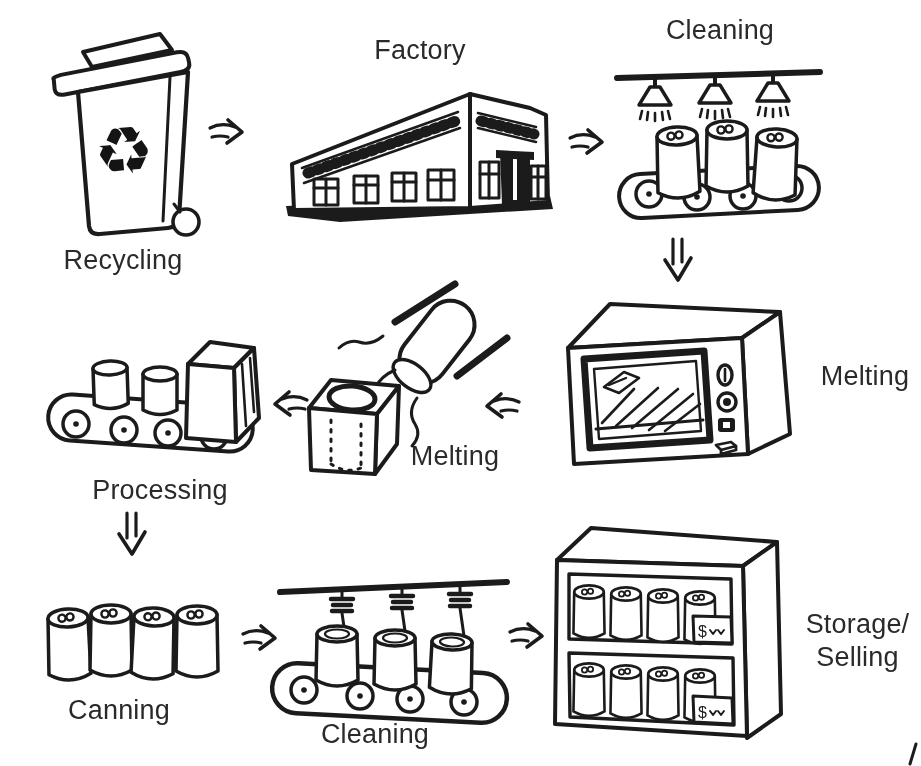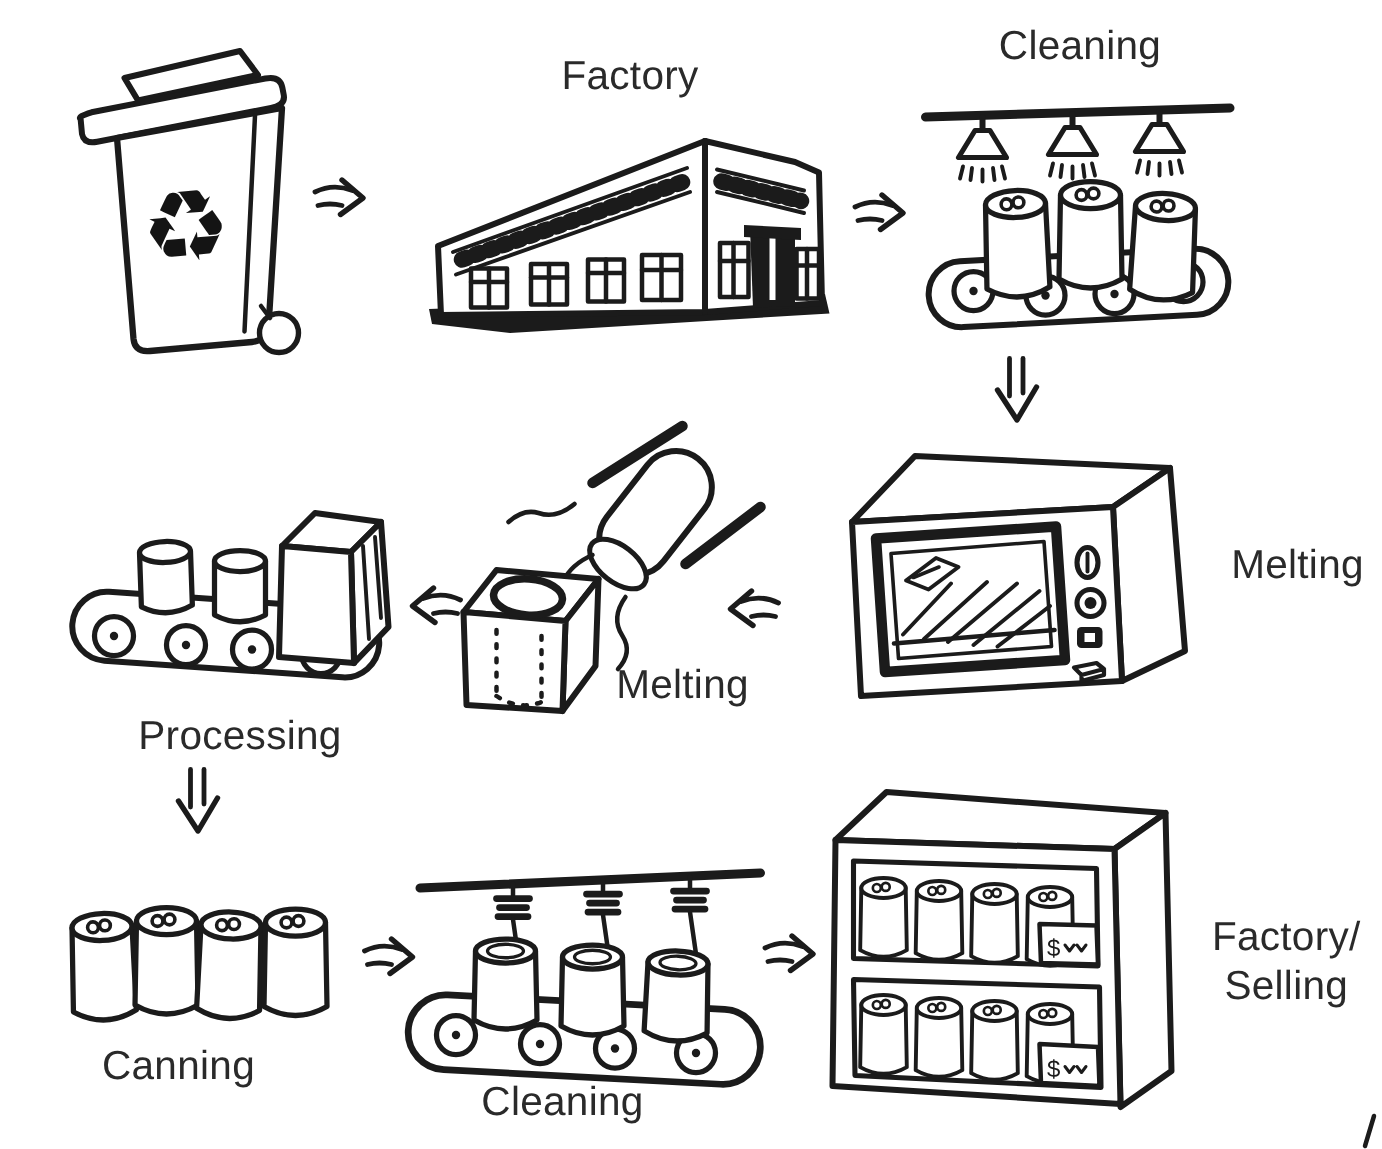--- a/index.html
+++ b/index.html
@@ -73,20 +73,21 @@
     <svg width="185" height="228" viewBox="0 0 185 228">
       <path class="f" stroke-width="4" d="M55,30 L132,12 L144,28 L64,45 Z"></path>
       <path class="f" stroke-width="4" transform="rotate(-11 95 52)" d="M26,44 Q24,42 34,41 L152,41 Q162,41 162,49 L162,54 Q162,61 152,61 L34,61 Q25,61 25,54 Z"></path>
       <path class="f" stroke-width="4.2" d="M50,70 L160,50 L151,196 Q150,205 140,206 L72,212 Q62,213 61,204 Z"></path>
       <path class="s" stroke-width="3" d="M142,55 L135,199"></path>
       <circle class="f" stroke-width="3.6" cx="158" cy="200" r="13"></circle>
       <path class="s" stroke-width="3" d="M146,182 L152,190"></path>
       <text x="96" y="152" font-size="66" text-anchor="middle" fill="#141414" font-family="DejaVu Sans, sans-serif" transform="rotate(-5 96 132)">♻</text>
     </svg>
   </div>
+  <div class="label" style="left:38px;top:244px;width:170px;">Recycling</div>
 
   <div class="station" style="left:205px;top:114px;">
     <svg width="44" height="36" viewBox="0 0 44 36">
         <use href="#g-arrow-right"></use>
       </svg>
   </div>
 
   <div class="label" style="left:330px;top:34px;width:180px;text-align:center;">Factory</div>
   <div class="station" style="left:278px;top:82px;">
     <svg width="285" height="145" viewBox="0 0 285 145">
@@ -304,21 +305,21 @@
         <path class="s" stroke-width="2" d="M165,112 l3,4 l3,-4 M173,112 l3,4 l3,-4"></path>
       </g>
       <g>
         <path class="f" stroke-width="3" d="M148,178 L187,180 L188,206 L149,204 Z"></path>
         <text x="153" y="200" font-size="16" fill="#1b1b1b">$</text>
         <path class="s" stroke-width="2" d="M165,193 l3,4 l3,-4 M173,193 l3,4 l3,-4"></path>
       </g>
     </svg>
   </div>
   <div class="label" style="left:795px;top:608px;width:125px;">
-    <div>Factory/</div>
+    <div>Storage/</div>
     <div>Selling</div>
   </div>
 
   <div class="station" style="left:905px;top:742px;">
     <svg width="14" height="24" viewBox="0 0 14 24">
       <path class="s" stroke-width="3" d="M11,2 L5,22"></path>
     </svg>
   </div>
 
 </div>

